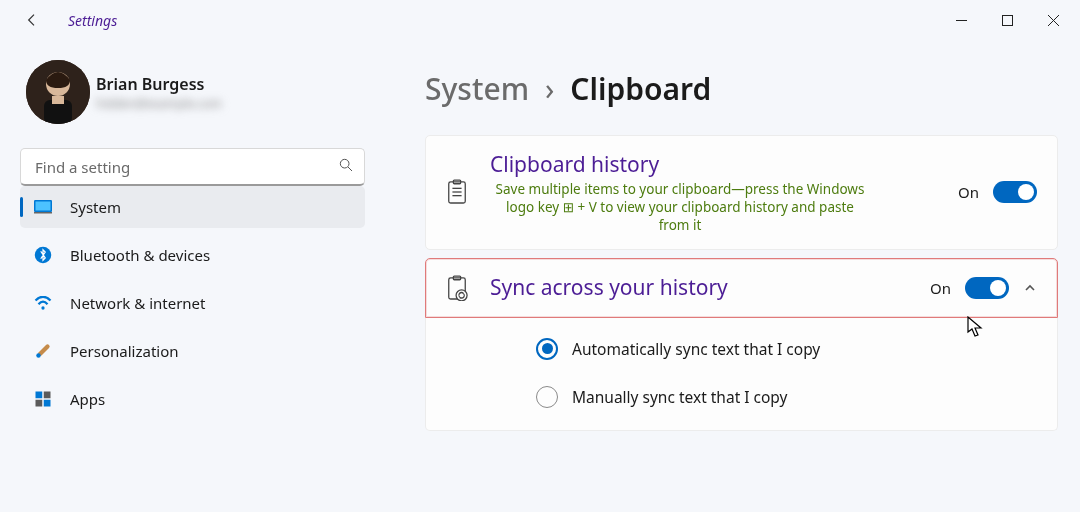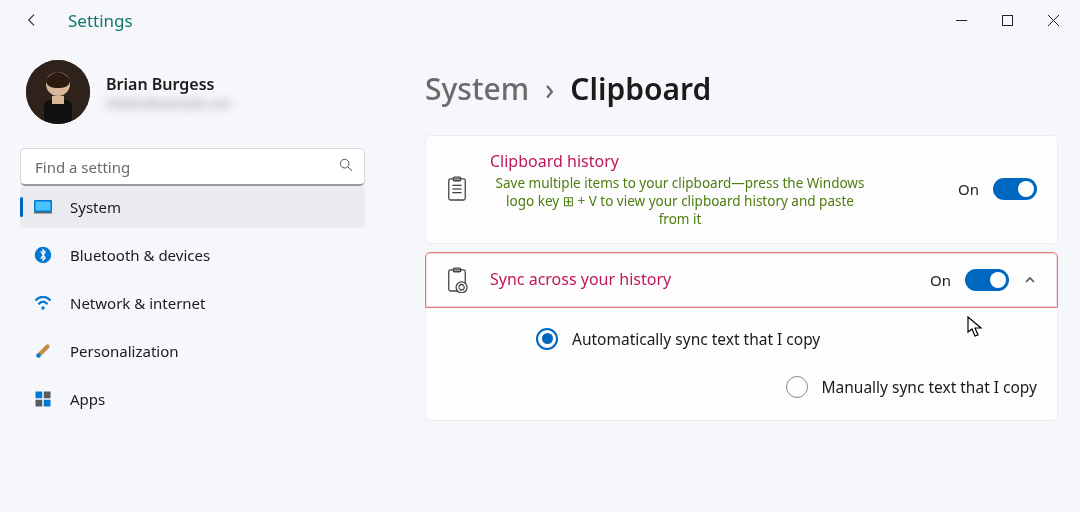--- a/index.html
+++ b/index.html
@@ -3,32 +3,32 @@
 <meta charset="utf-8">
 <style>
   * { box-sizing: border-box; margin: 0; padding: 0; font-family: "Segoe UI", system-ui, -apple-system, sans-serif; }
   html, body { width: 1080px; height: 512px; background: #f5f7fb; overflow: hidden; color: #1b1b1b; }
   .window { width: 100%; height: 100%; position: relative; background: #f5f7fb; }
 
   
   .titlebar { height: 40px; display: flex; align-items: center; padding: 0 4px 0 18px; }
   .back-btn { width: 28px; height: 28px; display: flex; align-items: center; justify-content: center; border-radius: 4px; cursor: pointer; }
   .back-btn svg { width: 16px; height: 16px; stroke: #333; }
-  .title-label { font-size: 17px; margin-left: 22px; color: #0f766e; }
+  .title-label { font-size: 14px; margin-left: 22px; color: #4c1d95; font-style: italic; }
   .win-controls { margin-left: auto; display: flex; }
   .win-btn { width: 46px; height: 32px; display: flex; align-items: center; justify-content: center; cursor: pointer; }
   .win-btn svg { width: 11px; height: 11px; stroke: #222; stroke-width: 1; fill: none; }
 
   
   .body { display: flex; height: calc(100% - 40px); }
   .sidebar { width: 385px; padding: 10px 20px 0 20px; flex-shrink: 0; }
   .content { flex: 1; padding: 28px 22px 0 40px; overflow: hidden; }
 
   
-  .profile { display: flex; align-items: center; gap: 16px; padding: 10px 6px 24px 6px; }
+  .profile { display: flex; align-items: center; gap: 6px; padding: 10px 6px 24px 6px; }
   .avatar { width: 64px; height: 64px; border-radius: 50%; background: #3a2a22; overflow: hidden; flex-shrink: 0; position: relative; }
   .avatar svg { width: 100%; height: 100%; }
   .profile-text .name { font-weight: 600; font-size: 16px; }
   .profile-text .email { font-size: 12px; color: #888; filter: blur(4px); user-select: none; }
 
   
   .search-box { display: flex; align-items: center; background: #fff; border: 1px solid #d8d8d8; border-bottom: 2px solid #9a9a9a; border-radius: 5px; height: 38px; padding: 0 10px 0 14px; }
   .search-box input { flex: 1; border: none; outline: none; font-size: 15px; background: transparent; color: #333; }
   .search-box input::placeholder { color: #6a6a6a; }
   .search-icon svg { width: 16px; height: 16px; stroke: #555; fill: none; stroke-width: 1.5; }
@@ -46,33 +46,33 @@
   .bc-sep { color: #6b6b6b; font-weight: 400; }
   .bc-current { color: #1b1b1b; font-weight: 600; }
 
   
   .card { background: #fdfdfd; border: 1px solid #ececec; border-radius: 5px; padding: 14px 20px; margin-bottom: 8px; }
   .card.highlighted { border: 1.5px solid #e07a7a; box-shadow: 0 0 0 1px rgba(224,122,122,.25) inset; }
   .card-row { display: flex; align-items: center; gap: 22px; }
   .card-icon { width: 22px; flex-shrink: 0; display: flex; align-items: center; justify-content: center; }
   .card-icon svg { width: 22px; height: 26px; stroke: #444; fill: none; stroke-width: 1.4; }
   .card-text { flex: 1; }
-  .card-title { font-size: 16px; color: #be185d; margin-bottom: 2px; }
+  .card-title { font-size: 21px; color: #4c1d95; margin-bottom: 2px; }
   .card-desc { font-size: 13.5px; color: #4d7c0f; line-height: 1.35; max-width: 380px; text-align: center; }
   .card-right { display: flex; align-items: center; gap: 14px; }
   .toggle-label { font-size: 15px; }
   .toggle { width: 44px; height: 22px; border-radius: 11px; background: #0067c0; position: relative; cursor: pointer; }
   .toggle::after { content: ""; position: absolute; right: 3px; top: 3px; width: 16px; height: 16px; border-radius: 50%; background: #fff; }
   .chevron { width: 14px; height: 14px; display: flex; align-items: center; justify-content: center; cursor: pointer; color:#555; }
   .chevron svg { width: 12px; height: 12px; stroke: #555; stroke-width: 1.6; fill: none; }
 
   
   .sub-panel { background: #fdfdfd; border: 1px solid #ececec; border-top: none; border-radius: 0 0 5px 5px; padding: 20px 20px 16px 64px; }
   .radio-row { display: flex; align-items: center; gap: 14px; margin-bottom: 26px; font-size: 15.5px; cursor: pointer; padding-left: 46px; }
-  .radio-row:last-child { margin-bottom: 6px; justify-content: flex-end; }
+  .radio-row:last-child { margin-bottom: 6px; }
   .radio { width: 22px; height: 22px; border-radius: 50%; border: 1px solid #8a8a8a; display: inline-flex; align-items: center; justify-content: center; flex-shrink:0; }
   .radio.checked { border: 2px solid #0067c0; }
   .radio.checked::after { content: ""; width: 11px; height: 11px; border-radius: 50%; background: #0067c0; }
 
   .cursor-ptr { position: absolute; left: 967px; top: 316px; pointer-events: none; }
   .cursor-ptr svg { width: 18px; height: 22px; }
 </style>
 </head>
 <body>
 

